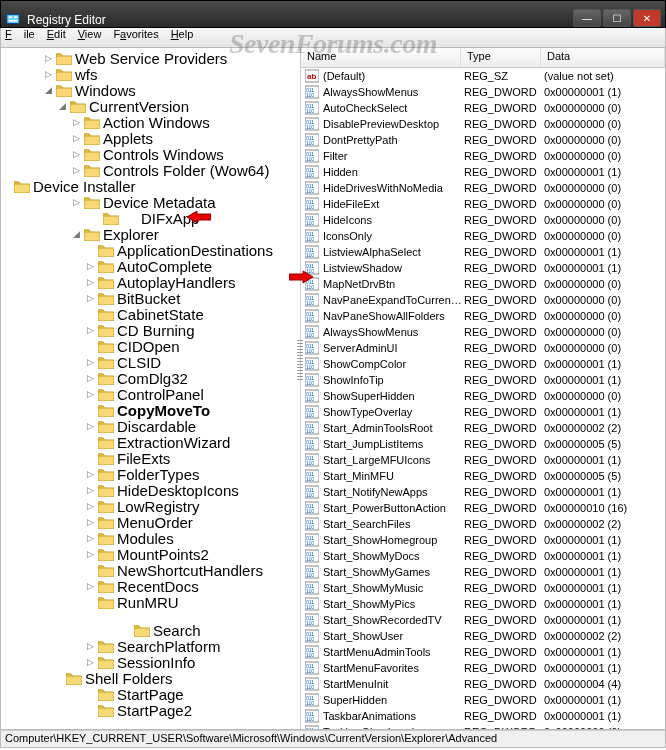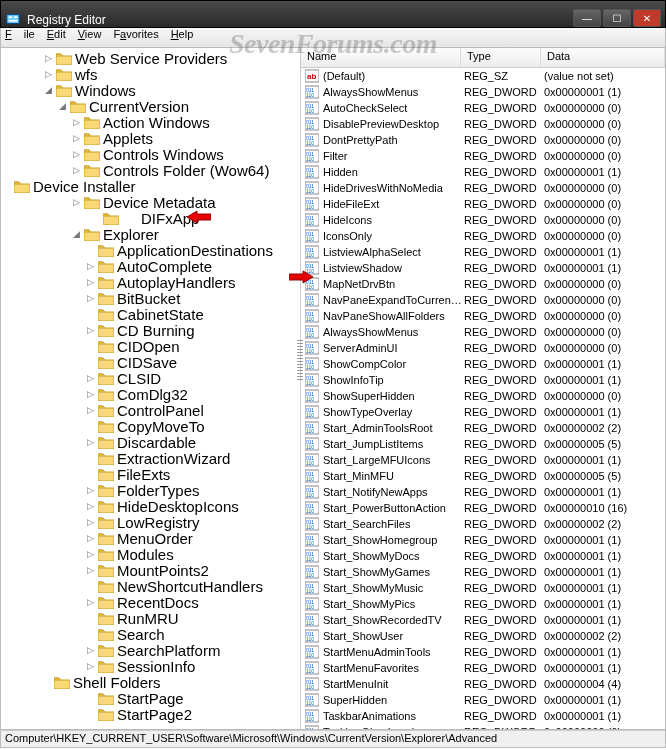--- a/index.html
+++ b/index.html
@@ -218,28 +218,20 @@
       </div>
       <div class="tree-row" style="padding-left: 84px;">
         <span class="exp"></span>
         <span class="fld"><svg width="16" height="13" viewBox="0 0 16 13">
             <path d="M0 2 L5 2 L7 4 L16 4 L16 13 L0 13 Z" fill="#f8d877" stroke="#c9a227"></path>
             <path d="M0 2 L5 2 L7 4 L0 4 Z" fill="#f0c850" stroke="#c9a227"></path>
           </svg></span>
         <span class="lbl">CIDOpen</span>
       </div>
       <div class="tree-row" style="padding-left: 84px;">
-        <span class="exp"></span>
-        <span class="fld"><svg width="16" height="13" viewBox="0 0 16 13">
-            <path d="M0 2 L5 2 L7 4 L16 4 L16 13 L0 13 Z" fill="#f8d877" stroke="#c9a227"></path>
-            <path d="M0 2 L5 2 L7 4 L0 4 Z" fill="#f0c850" stroke="#c9a227"></path>
-          </svg></span>
-        <span class="lbl">CIDSave</span>
-      </div>
-      <div class="tree-row" style="padding-left: 84px;">
         <span class="exp">▷</span>
         <span class="fld"><svg width="16" height="13" viewBox="0 0 16 13">
             <path d="M0 2 L5 2 L7 4 L16 4 L16 13 L0 13 Z" fill="#f8d877" stroke="#c9a227"></path>
             <path d="M0 2 L5 2 L7 4 L0 4 Z" fill="#f0c850" stroke="#c9a227"></path>
           </svg></span>
         <span class="lbl">CLSID</span>
       </div>
       <div class="tree-row" style="padding-left: 84px;">
         <span class="exp">▷</span>
         <span class="fld"><svg width="16" height="13" viewBox="0 0 16 13">
@@ -249,21 +241,21 @@
         <span class="lbl">ComDlg32</span>
       </div>
       <div class="tree-row" style="padding-left: 84px;">
         <span class="exp">▷</span>
         <span class="fld"><svg width="16" height="13" viewBox="0 0 16 13">
             <path d="M0 2 L5 2 L7 4 L16 4 L16 13 L0 13 Z" fill="#f8d877" stroke="#c9a227"></path>
             <path d="M0 2 L5 2 L7 4 L0 4 Z" fill="#f0c850" stroke="#c9a227"></path>
           </svg></span>
         <span class="lbl">ControlPanel</span>
       </div>
-      <div class="tree-row" style="padding-left: 84px;">
+      <div class="tree-row" style="padding-left: 84px; font-weight: bold;">
         <span class="exp"></span>
         <span class="fld"><svg width="16" height="13" viewBox="0 0 16 13">
             <path d="M0 2 L5 2 L7 4 L16 4 L16 13 L0 13 Z" fill="#f8d877" stroke="#c9a227"></path>
             <path d="M0 2 L5 2 L7 4 L0 4 Z" fill="#f0c850" stroke="#c9a227"></path>
           </svg></span>
         <span class="lbl">CopyMoveTo</span>
       </div>
       <div class="tree-row" style="padding-left: 84px;">
         <span class="exp">▷</span>
         <span class="fld"><svg width="16" height="13" viewBox="0 0 16 13">
@@ -353,21 +345,21 @@
         <span class="lbl">RecentDocs</span>
       </div>
       <div class="tree-row" style="padding-left: 84px;">
         <span class="exp"></span>
         <span class="fld"><svg width="16" height="13" viewBox="0 0 16 13">
             <path d="M0 2 L5 2 L7 4 L16 4 L16 13 L0 13 Z" fill="#f8d877" stroke="#c9a227"></path>
             <path d="M0 2 L5 2 L7 4 L0 4 Z" fill="#f0c850" stroke="#c9a227"></path>
           </svg></span>
         <span class="lbl">RunMRU</span>
       </div>
-      <div class="tree-row" style="padding-left: 84px;">
+      <div class="tree-row" style="padding-left: 120px; margin-top: 12px;">
         <span class="exp"></span>
         <span class="fld"><svg width="16" height="13" viewBox="0 0 16 13">
             <path d="M0 2 L5 2 L7 4 L16 4 L16 13 L0 13 Z" fill="#f8d877" stroke="#c9a227"></path>
             <path d="M0 2 L5 2 L7 4 L0 4 Z" fill="#f0c850" stroke="#c9a227"></path>
           </svg></span>
         <span class="lbl">Search</span>
       </div>
       <div class="tree-row" style="padding-left: 84px;">
         <span class="exp">▷</span>
         <span class="fld"><svg width="16" height="13" viewBox="0 0 16 13">
@@ -377,21 +369,21 @@
         <span class="lbl">SearchPlatform</span>
       </div>
       <div class="tree-row" style="padding-left: 84px;">
         <span class="exp">▷</span>
         <span class="fld"><svg width="16" height="13" viewBox="0 0 16 13">
             <path d="M0 2 L5 2 L7 4 L16 4 L16 13 L0 13 Z" fill="#f8d877" stroke="#c9a227"></path>
             <path d="M0 2 L5 2 L7 4 L0 4 Z" fill="#f0c850" stroke="#c9a227"></path>
           </svg></span>
         <span class="lbl">SessionInfo</span>
       </div>
-      <div class="tree-row" style="padding-left: 40px;">
+      <div class="tree-row" style="padding-left: 52px;">
         <span class="exp"></span>
         <span class="fld"><svg width="16" height="13" viewBox="0 0 16 13">
             <path d="M0 2 L5 2 L7 4 L16 4 L16 13 L0 13 Z" fill="#f8d877" stroke="#c9a227"></path>
             <path d="M0 2 L5 2 L7 4 L0 4 Z" fill="#f0c850" stroke="#c9a227"></path>
           </svg></span>
         <span class="lbl">Shell Folders</span>
       </div>
       <div class="tree-row" style="padding-left: 84px;">
         <span class="exp"></span>
         <span class="fld"><svg width="16" height="13" viewBox="0 0 16 13">

